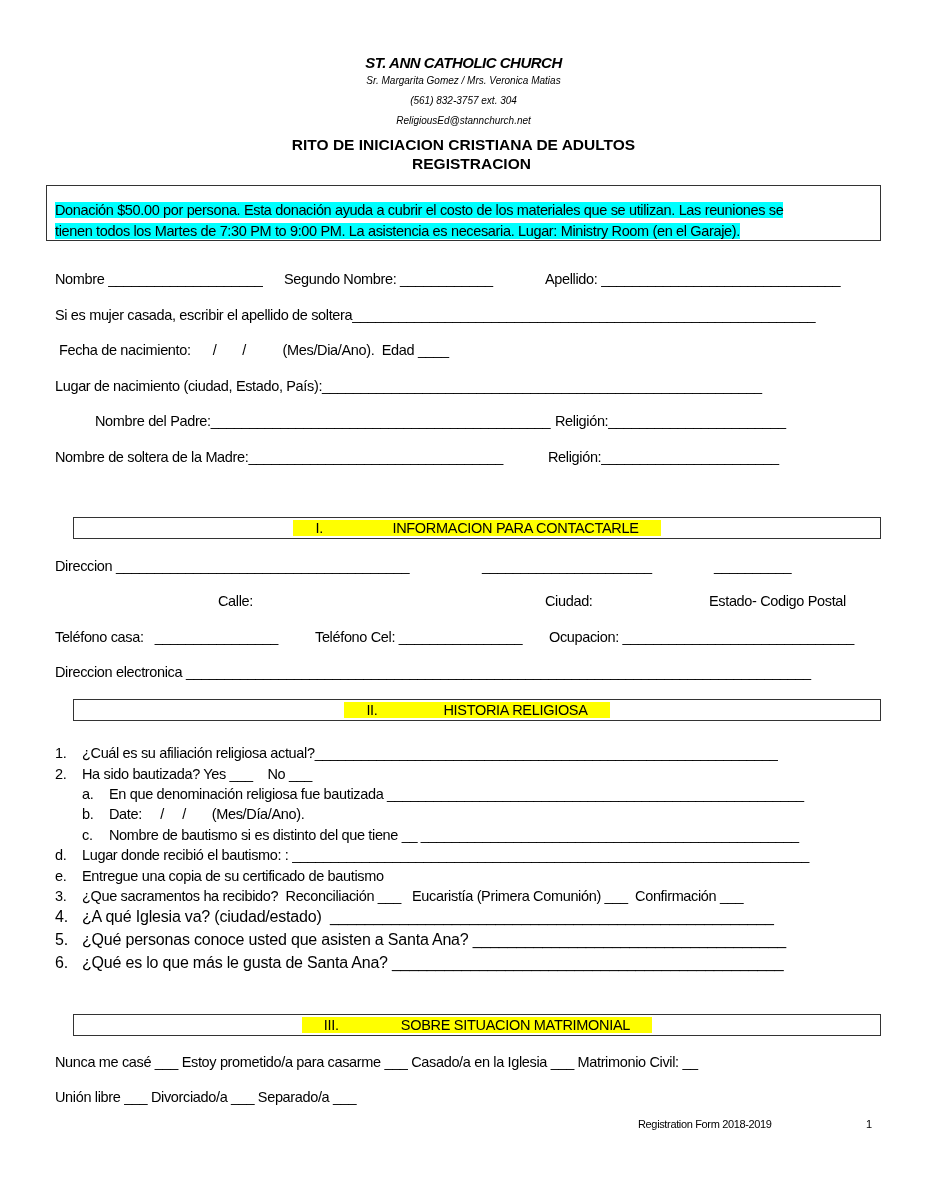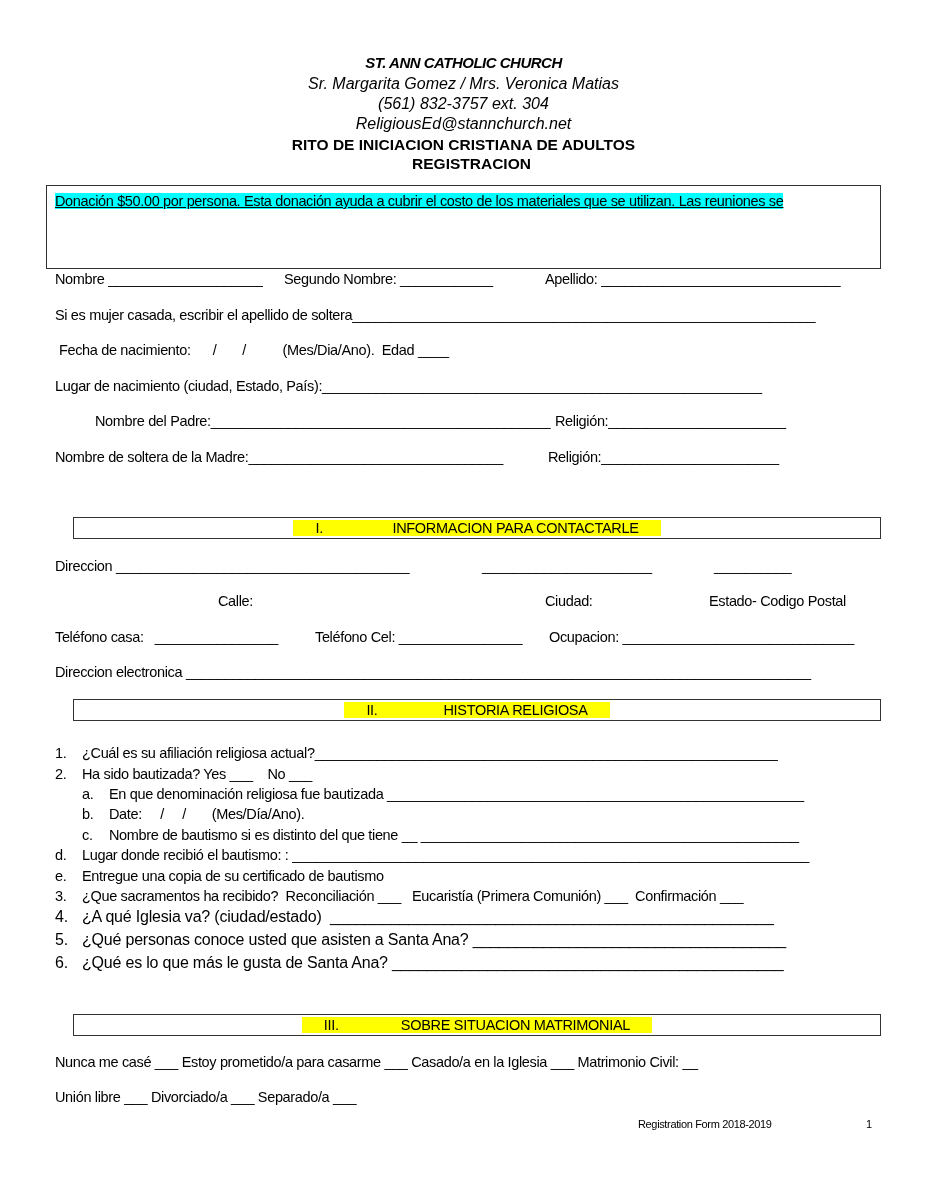--- a/index.html
+++ b/index.html
@@ -2,24 +2,24 @@
 <html><head>
 <meta charset="utf-8">
 <style>
   html, body { margin: 0; padding: 0; background: #ffffff; }
   body { width: 927px; height: 1200px; position: relative; overflow: hidden;
          font-family: "Liberation Sans", sans-serif; color: #000; }
   .abs { position: absolute; white-space: nowrap; }
   .narrow { font-family: "Liberation Sans Narrow", "Liberation Sans", sans-serif; font-size: 14.5px; letter-spacing: -0.35px; }
   .hdr { position: absolute; left: 0; width: 927px; text-align: center; white-space: nowrap; }
   .church { top: 54px; font-size: 15px; font-weight: bold; font-style: italic; letter-spacing: -0.5px; }
-  .ital { font-size: 16px; font-style: italic; }
+  .ital { font-size: 10px; font-style: italic; }
   .big { font-size: 15.5px; font-weight: bold; }
-  .notice { position: absolute; left: 46px; top: 185px; width: 835px; height: 84px;
-            border: 1px solid #333; box-sizing: border-box; padding: 5px 8px; text-decoration: underline; }
+  .notice { position: absolute; left: 46px; top: 185px; width: 835px; height: 56px;
+            border: 1px solid #333; box-sizing: border-box; padding: 14px 8px; }
   .hl-cyan { background: #00ffff; }
   .hl-yellow { background: #ffff00; }
   .notice-line { display: block; line-height: 21px; font-size: 14.5px; letter-spacing: -0.35px; }
   .sec-box { position: absolute; left: 73px; width: 808px; height: 22px; border: 1px solid #333;
              box-sizing: border-box; text-align: center; line-height: 20px; }
   .sec-box span { font-size: 14.5px; letter-spacing: -0.3px; padding: 0 11px; }
   .sec-num { display: inline-block; width: 55px; text-align: left; }
   .li { font-size: 14.5px; }
   .li-big { font-size: 16px; letter-spacing: -0.2px; }
   .footer { font-size: 11px; }
@@ -29,20 +29,21 @@
 
 <div class="hdr church">ST. ANN CATHOLIC CHURCH</div>
 <div class="hdr ital" style="top:75px;">Sr. Margarita Gomez / Mrs. Veronica Matias</div>
 <div class="hdr ital" style="top:95px;">(561) 832-3757 ext. 304</div>
 <div class="hdr ital" style="top:115px;">ReligiousEd@stannchurch.net</div>
 <div class="hdr big" style="top:136px;">RITO DE INICIACION CRISTIANA DE ADULTOS</div>
 <div class="hdr big" style="top:155px;margin-left:8px;">REGISTRACION</div>
 
 <div class="notice narrow">
   <span class="notice-line"><span class="hl-cyan">Donación $50.00 por persona. Esta donación ayuda a cubrir el costo de los materiales que se utilizan. Las reuniones se</span></span>
+  <span class="notice-line"><span class="hl-cyan">tienen todos los Martes de 7:30 PM to 9:00 PM. La asistencia es necesaria. Lugar: Ministry Room (en el Garaje).</span></span>
 </div>
 
 <div class="abs narrow" style="left:55px; top:271px;">Nombre  ____________________</div>
 <div class="abs narrow" style="left:284px; top:271px;">Segundo Nombre: ____________</div>
 <div class="abs narrow" style="left:545px; top:271px;">Apellido: _______________________________</div>
 
 <div class="abs narrow" style="left:55px; top:307px;">Si es mujer casada, escribir el apellido de soltera____________________________________________________________</div>
 <div class="abs narrow" style="left:59px; top:342px; white-space:pre;">Fecha de nacimiento:      /       /          (Mes/Dia/Ano).  Edad ____</div>
 <div class="abs narrow" style="left:55px; top:378px;">Lugar de nacimiento  (ciudad, Estado, País):_________________________________________________________</div>
 

